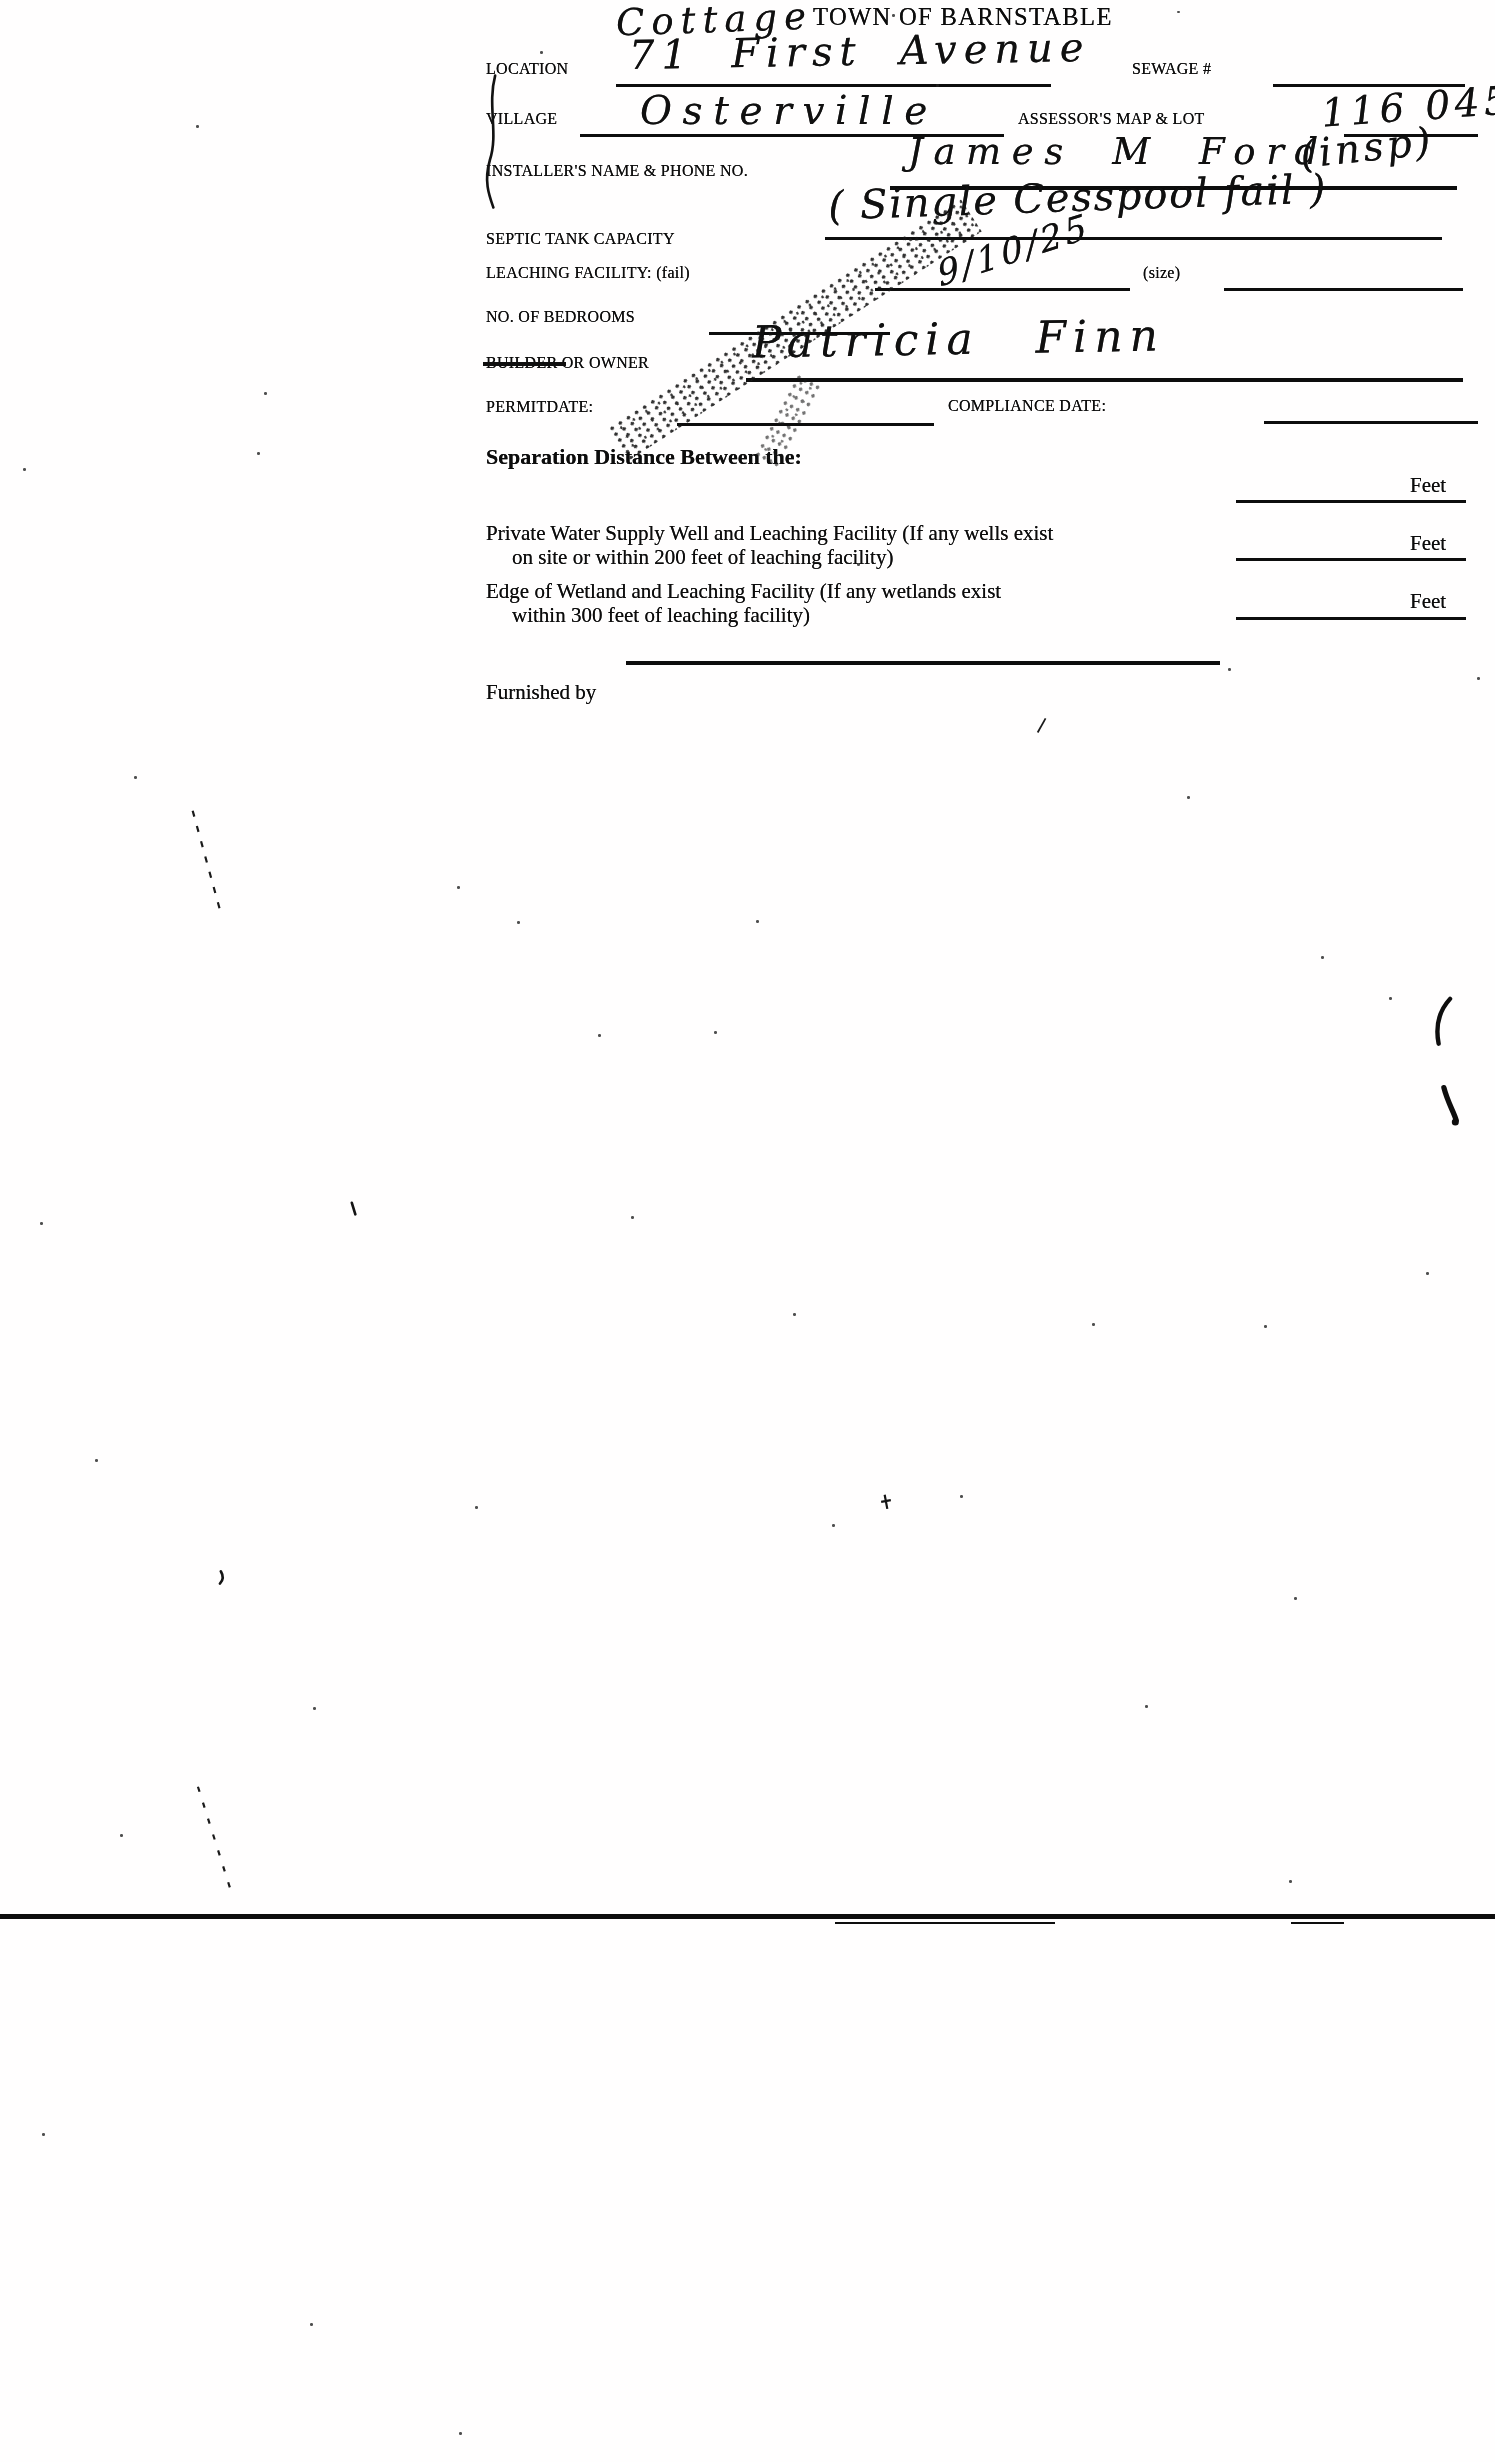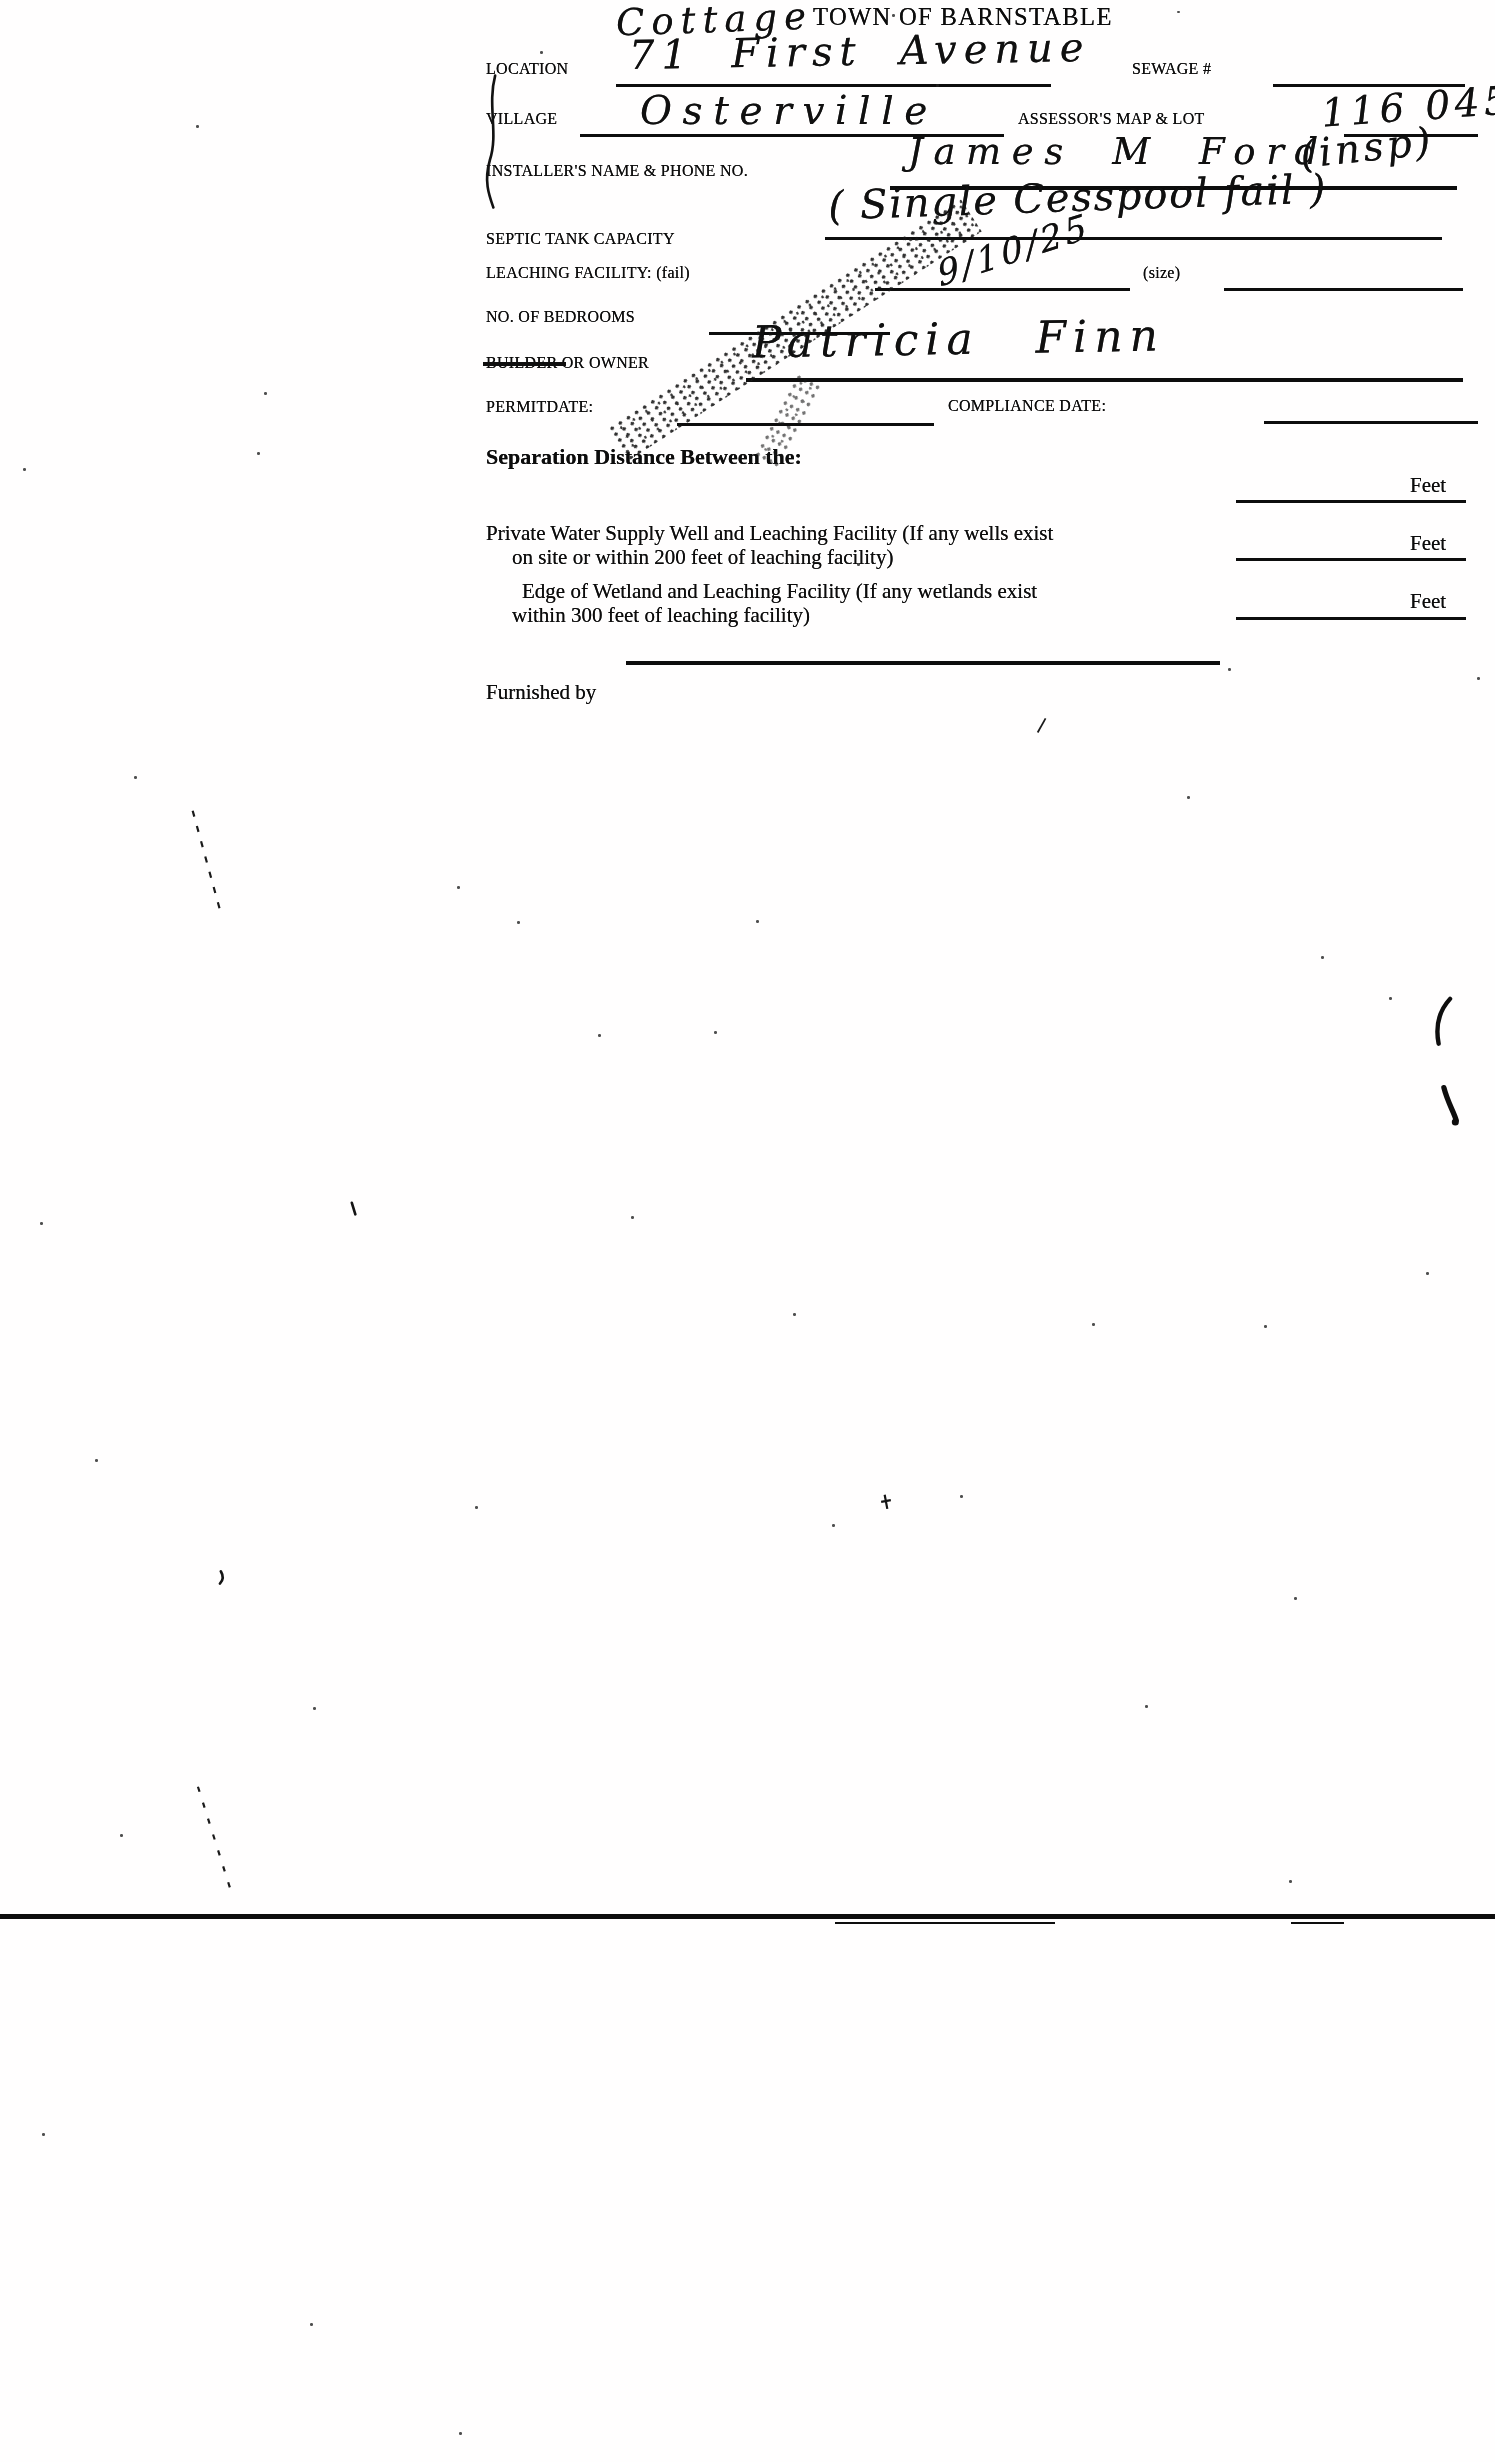--- a/index.html
+++ b/index.html
@@ -78,21 +78,21 @@
   <div class="bodytxt sep-head" style="left:486px;top:444px;">Separation Distance Between the:</div>
 
   <div class="bodytxt" style="left:1410px;top:473px;">Feet</div>
   <div class="rule" style="left:1236px;top:500px;width:230px;"></div>
 
   <div class="bodytxt" style="left:486px;top:521px;">Private Water Supply Well and Leaching Facility  (If any wells exist</div>
   <div class="bodytxt" style="left:512px;top:545px;">on site or within 200 feet of leaching facility)</div>
   <div class="bodytxt" style="left:1410px;top:531px;">Feet</div>
   <div class="rule" style="left:1236px;top:558px;width:230px;"></div>
 
-  <div class="bodytxt" style="left:486px;top:579px;margin-left:36px;">Edge of Wetland and Leaching Facility (If any wetlands exist</div>
+  <div class="bodytxt" style="left:486px;top:579px;">Edge of Wetland and Leaching Facility (If any wetlands exist</div>
   <div class="bodytxt" style="left:512px;top:603px;">within 300 feet of leaching facility)</div>
   <div class="bodytxt" style="left:1410px;top:589px;">Feet</div>
   <div class="rule" style="left:1236px;top:617px;width:230px;"></div>
 
   <div class="bodytxt" style="left:486px;top:645px;margin-top:35px;">Furnished by</div>
   <div class="rule" style="left:626px;top:661px;width:594px;height:3.5px;"></div>
 
   <div class="stamp" style="left:585px;top:310px;width:420px;height:39px;transform:rotate(-33deg);"></div>
   <div class="stamp" style="left:740px;top:406px;width:97px;height:26px;transform:rotate(-62deg);opacity:.6;"></div>
 

